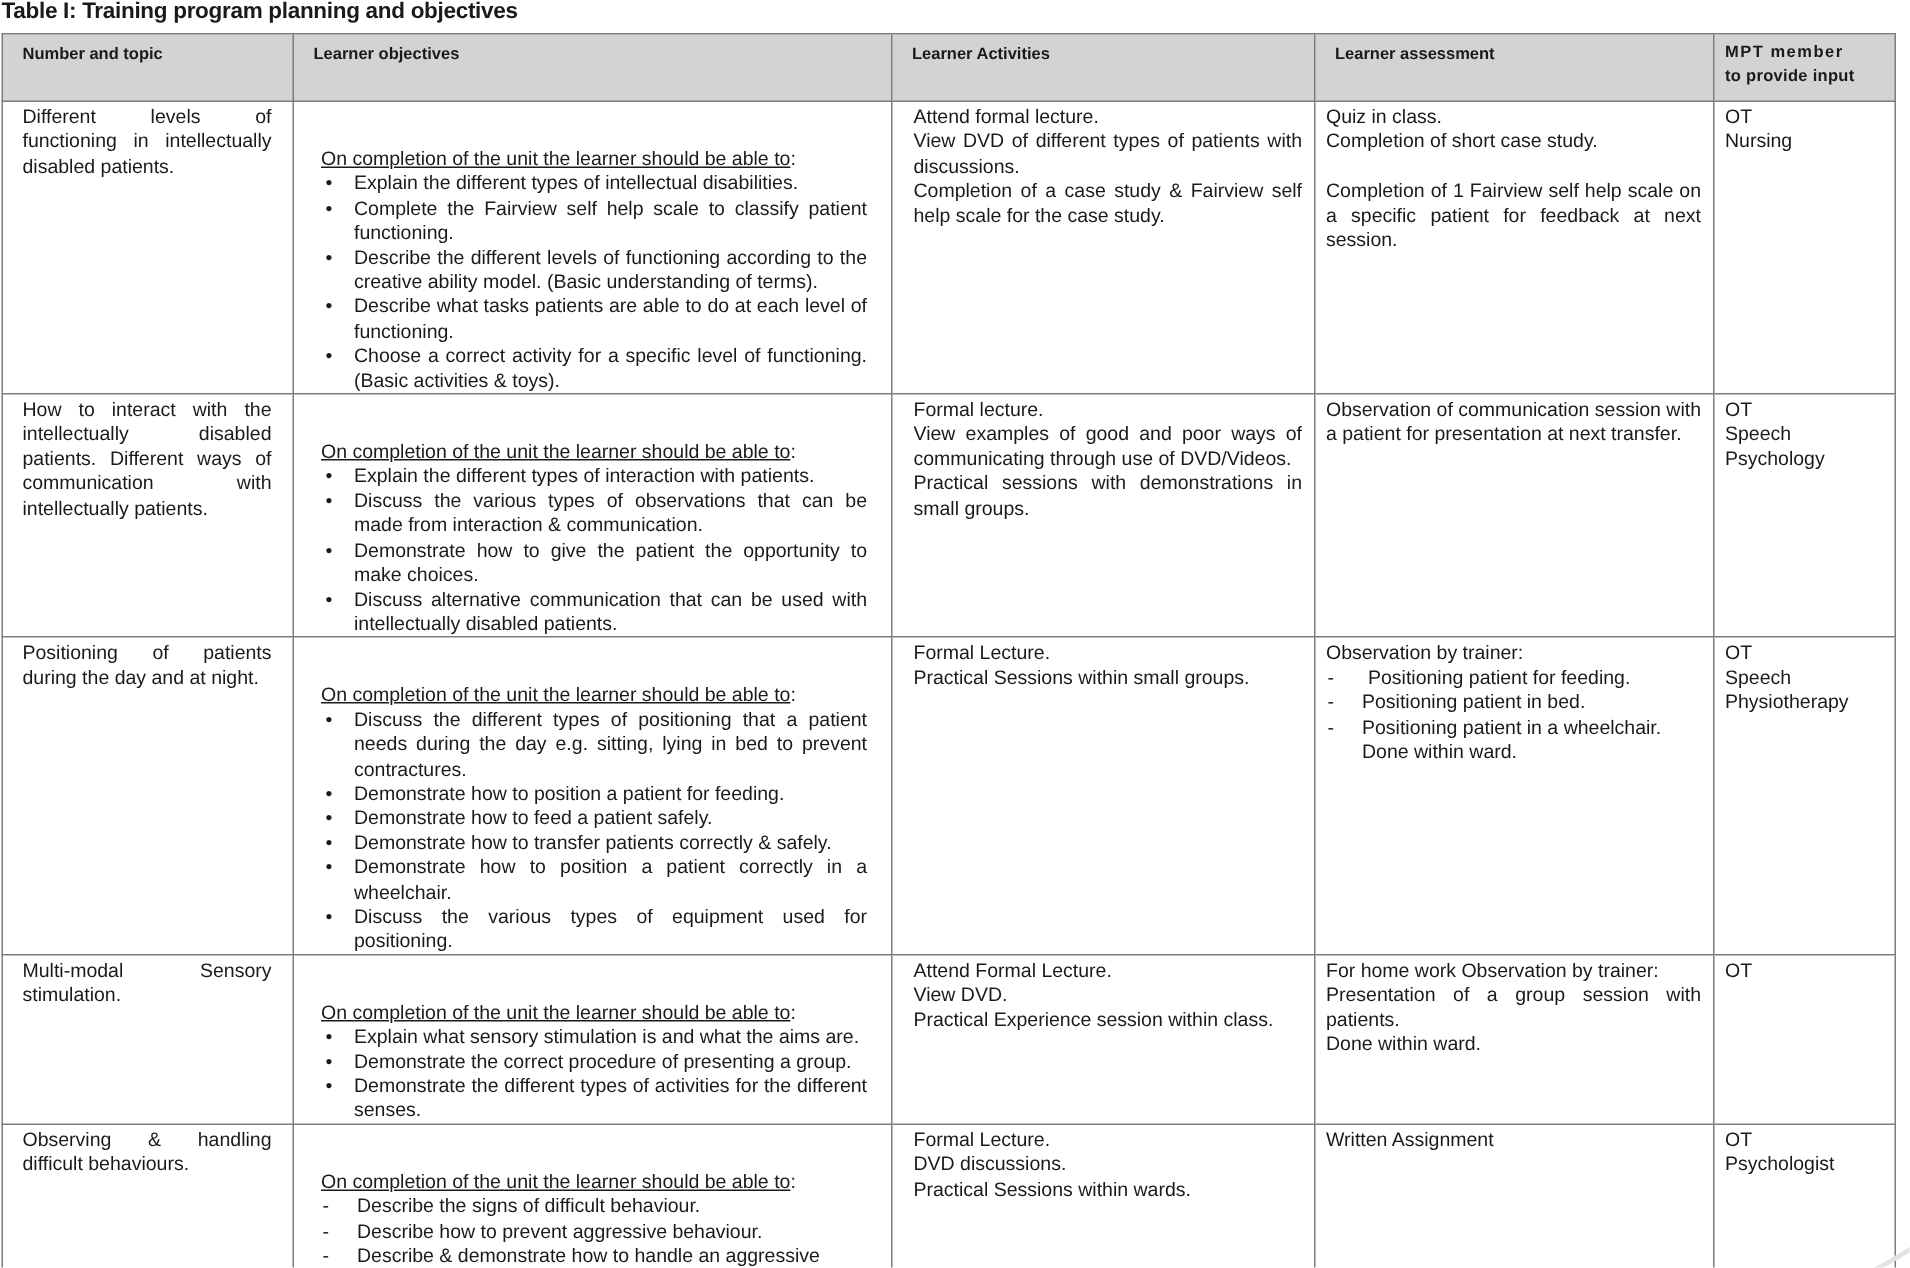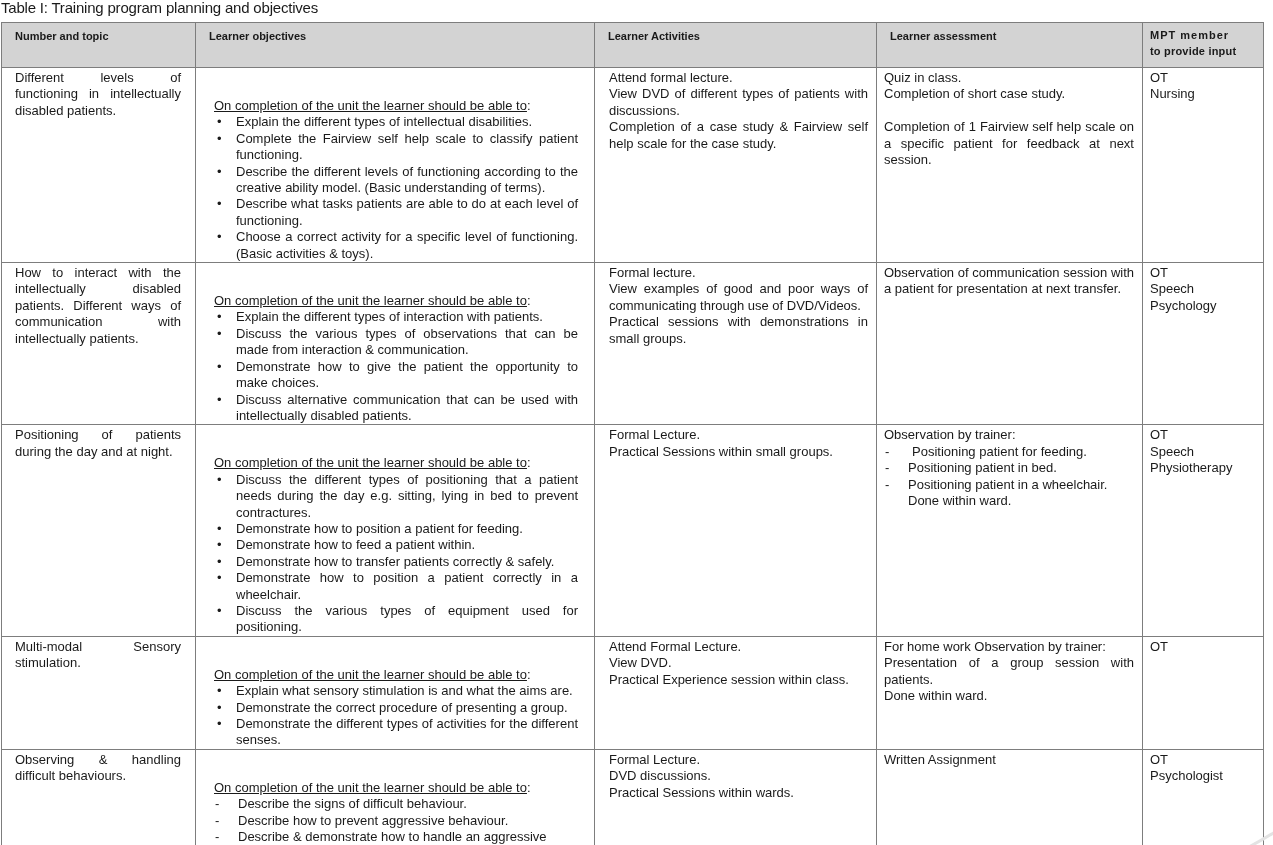--- a/index.html
+++ b/index.html
@@ -1,18 +1,18 @@
 <!DOCTYPE html>
 <html><head>
 <meta charset="utf-8">
 <style>
   html, body { margin:0; padding:0; background:#ffffff; }
   body { width:1273px; height:845px; position:relative; overflow:hidden;
          font-family:"Liberation Sans", sans-serif; color:#1a1a1a; }
-  .title { position:absolute; left:1px; top:-1px; font-size:15px; font-weight:normal; letter-spacing:-0.2px; }
+  .title { position:absolute; left:1px; top:-1px; font-size:15px; font-weight:bold; letter-spacing:-0.2px; }
   table.main { position:absolute; left:1px; top:22px; width:1262px; border-collapse:collapse; table-layout:fixed; }
   table.main td, table.main th { border:1px solid #7d7d7d; vertical-align:top; font-size:13px; line-height:16.4px; padding:0; }
   table.main th { background:#d3d3d3; font-weight:bold; text-align:left; font-size:11px; line-height:16px; height:44px; }
   th .hc { padding:5px 0 0 13px; }
   th.mpt .hc { padding:4px 0 0 7px; letter-spacing:0.2px; }
   th.mpt .l1 { letter-spacing:1px; }
   td .cell { padding:2px 8px 0 12px; }
   td.c-topic .cell { padding-left:13px; padding-right:14px; text-align:justify; }
   td.c-obj .cell { padding-left:18px; padding-right:16px;margin-top:28px; }
   td.c-act .cell { padding-left:14px; padding-right:8px; text-align:justify; }
@@ -147,21 +147,21 @@
       <tr class="r3">
         <td class="c-topic">
           <div class="cell">Positioning of patients during the day and at night.</div>
         </td>
         <td class="c-obj">
           <div class="cell">
             <div><span class="intro">On completion of the unit the learner should be able to</span><span>:</span></div>
             <ul class="obj">
               <li><span class="mk">•</span><span>Discuss the different types of positioning that a patient needs during the day e.g. sitting, lying in bed to prevent contractures.</span></li>
               <li><span class="mk">•</span><span>Demonstrate how to position a patient for feeding.</span></li>
-              <li><span class="mk">•</span><span>Demonstrate how to feed a patient within.</span></li>
+              <li><span class="mk">•</span><span>Demonstrate how to feed a patient safely.</span></li>
               <li><span class="mk">•</span><span>Demonstrate how to transfer patients correctly &amp; safely.</span></li>
               <li><span class="mk">•</span><span>Demonstrate how to position a patient correctly in a wheelchair.</span></li>
               <li><span class="mk">•</span><span>Discuss the various types of equipment used for positioning.</span></li>
             </ul>
           </div>
         </td>
         <td class="c-act">
           <div class="cell">
             <span class="line">Formal Lecture.</span>
             <span class="line">Practical Sessions within small groups.</span>

